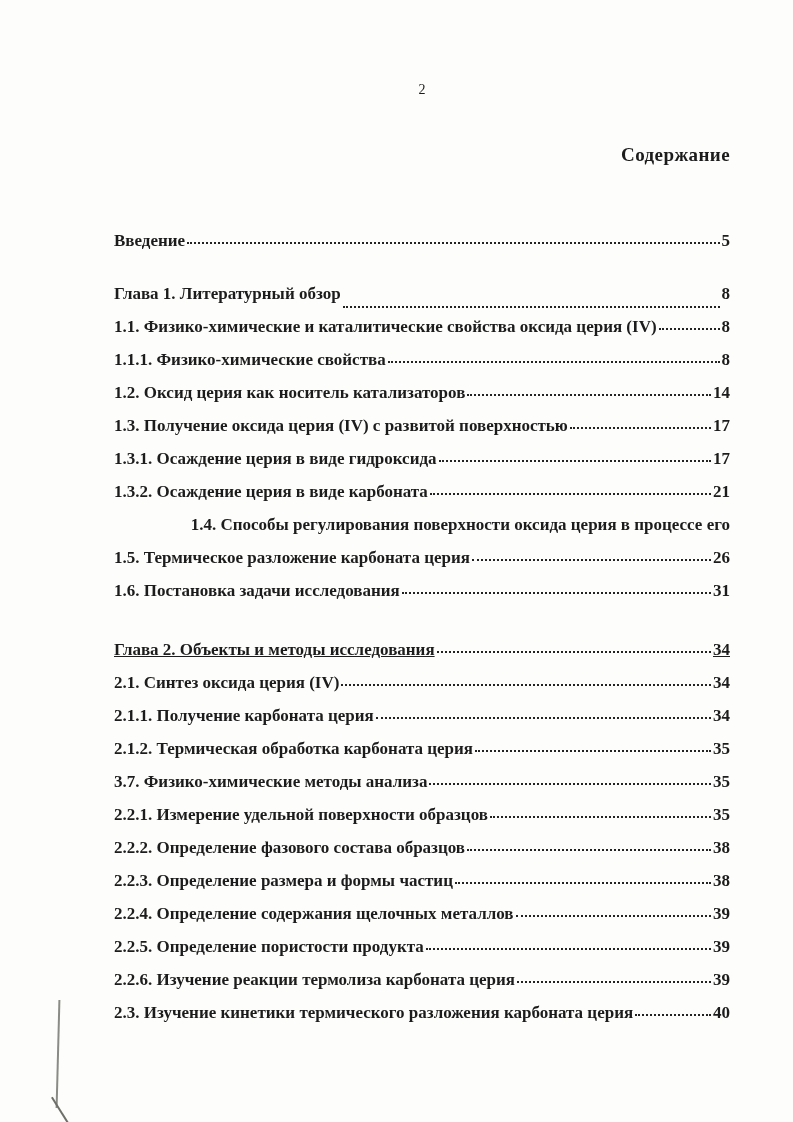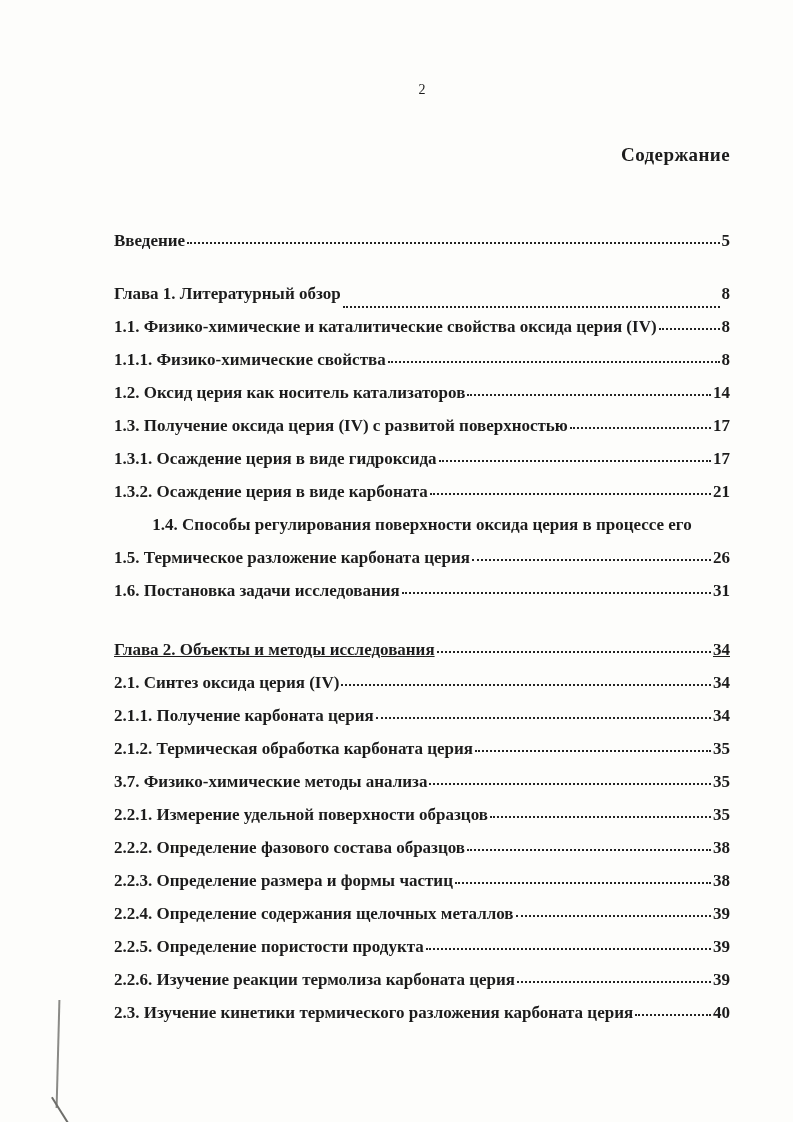--- a/index.html
+++ b/index.html
@@ -51,21 +51,21 @@
   .leader {
     flex: 1 1 auto;
     min-width: 10px;
     height: 0;
     border-bottom: 2px dotted #222;
     transform: translateY(-2px);
     margin: 0 2px;
   }
   .pg { white-space: nowrap; }
   .indent { padding-left: 44px; }
-  .noleader { justify-content: center; }
+  .noleader { justify-content: flex-end; }
   .scan-line {
     position: absolute;
     left: 57px;
     top: 1000px;
     width: 2px;
     height: 108px;
     background: #8a8a86;
     transform: rotate(1.5deg);
   }
   .scan-corner {

